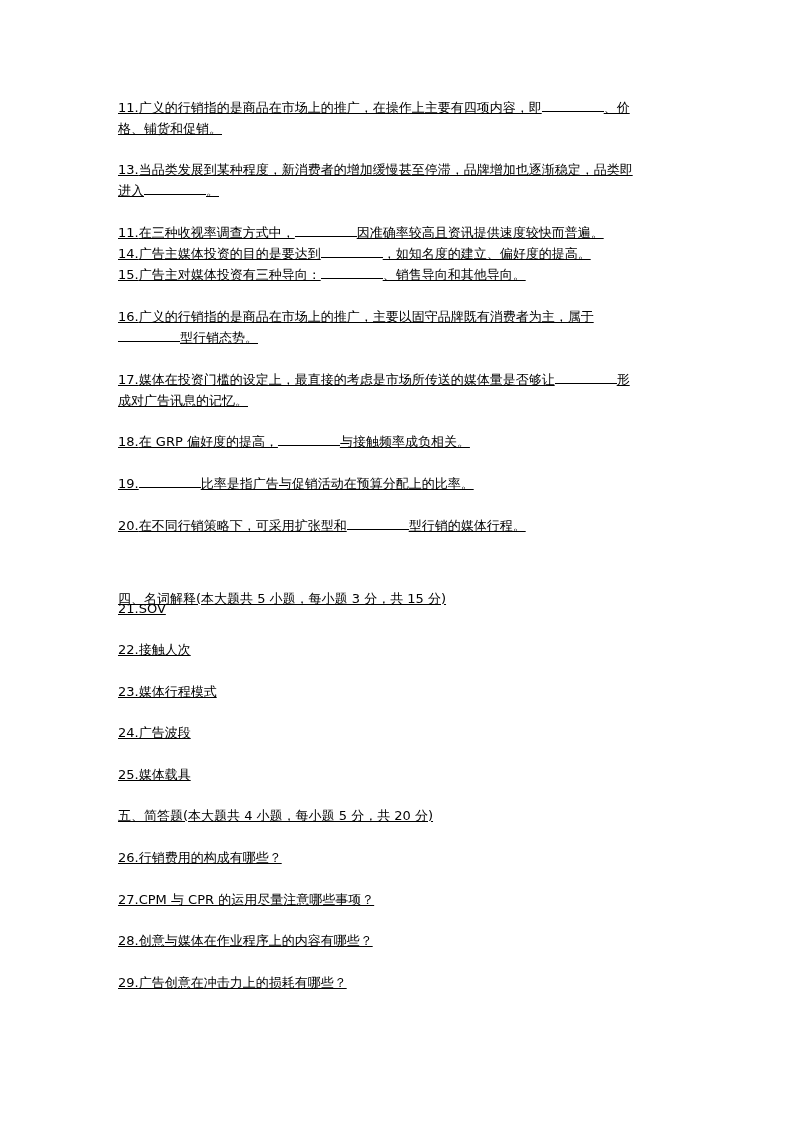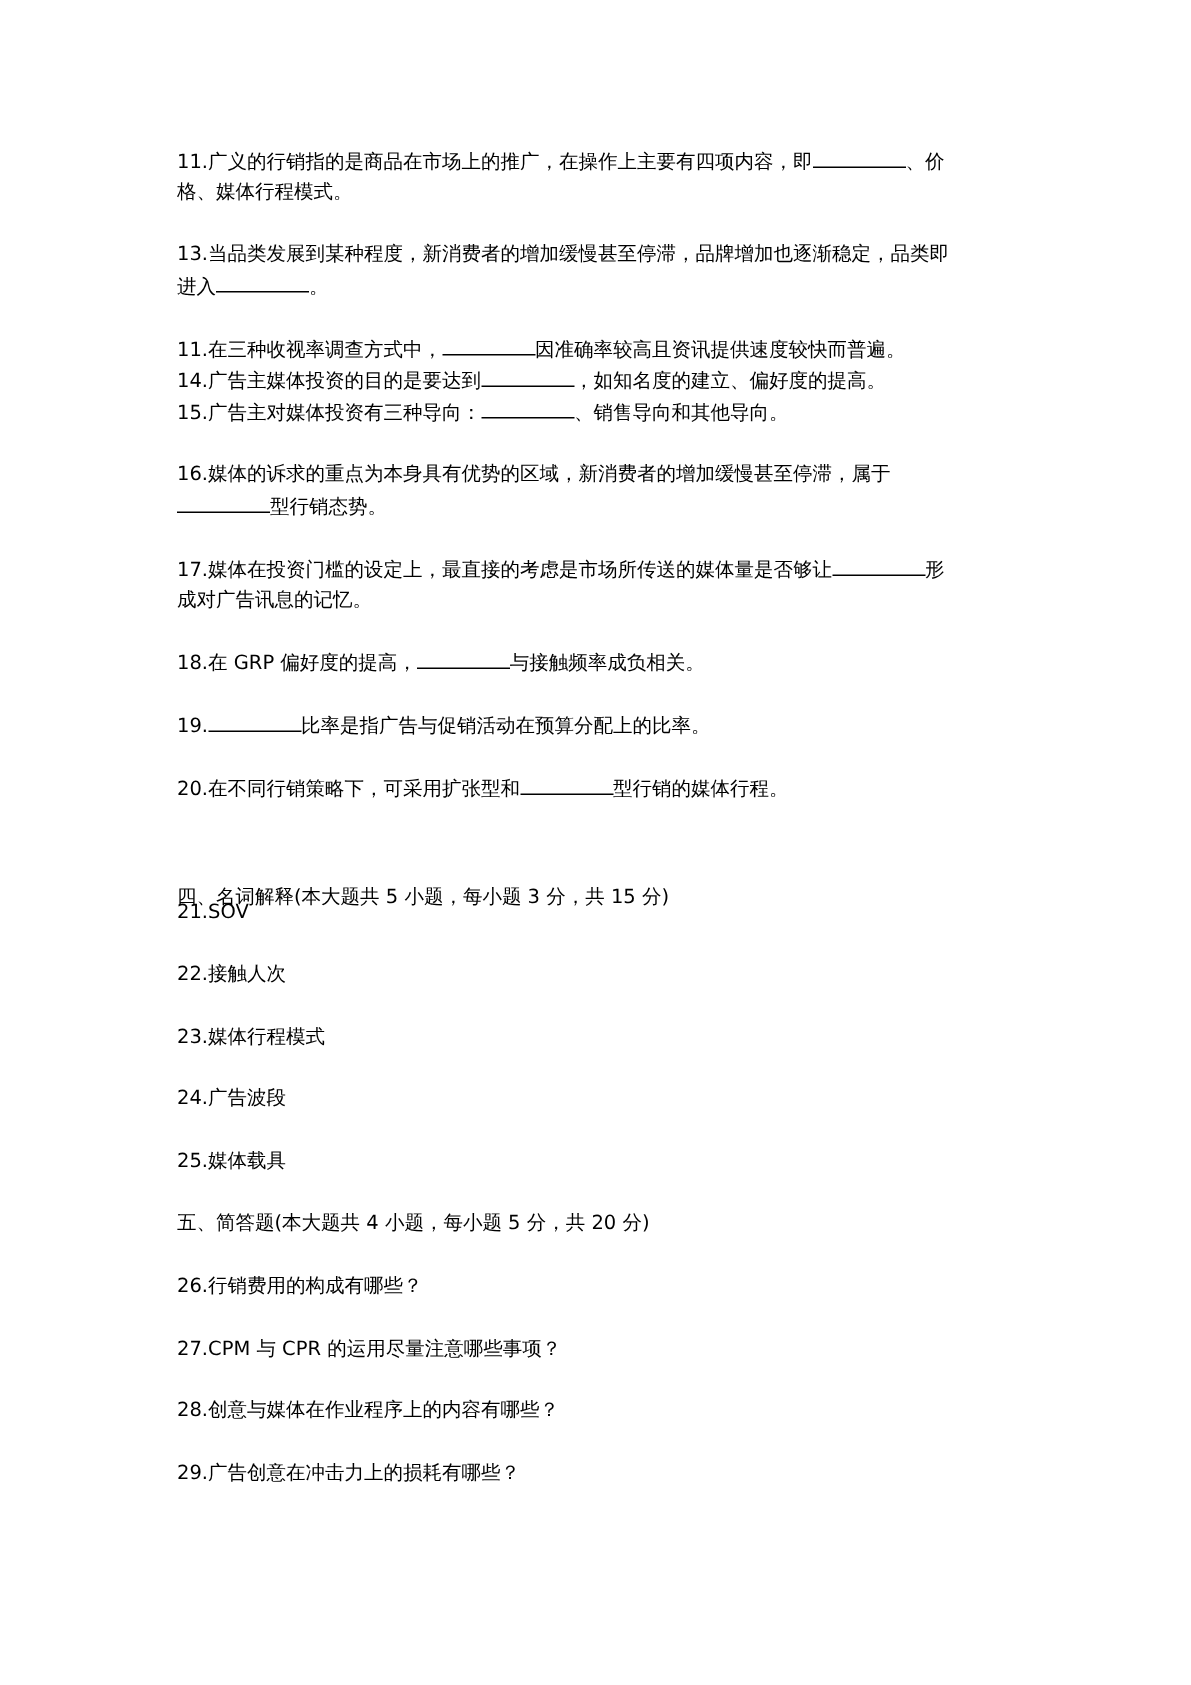--- a/index.html
+++ b/index.html
@@ -1,30 +1,30 @@
 <!DOCTYPE html>
 <html><head>
   <meta charset="utf-8">
   <style>
     html, body { margin: 0; padding: 0; background: #ffffff; }
     body { width: 794px; height: 1123px; position: relative; overflow: hidden;
       font-family: "DejaVu Sans", "Liberation Sans", sans-serif; color: #000; }
     .page { position: absolute; left: 118px; top: 0; width: 560px; }
-    .line { position: absolute; left: 0; font-size: 13px; line-height: 17px; white-space: nowrap; }
+    .line { position: absolute; left: 0; font-size: 13px; line-height: 17px; white-space: nowrap; text-decoration: underline; }
     .blank { display: inline-block; width: 62px; border-bottom: 1px solid #000; height: 12px; vertical-align: baseline; }
   </style>
 </head>
 <body>
 
 <div class="page">
 
   <div class="line" style="top:99px">
     <span>11.</span><span>广义的行销指的是商品在市场上的推广，在操作上主要有四项内容，即</span><span class="blank"></span><span>、价</span>
   </div>
-  <div class="line" style="top:120px"><span>格、媒体行程模式。</span></div>
+  <div class="line" style="top:120px"><span>格、铺货和促销。</span></div>
 
   <div class="line" style="top:161px">
     <span>13.</span><span>当品类发展到某种程度，新消费者的增加缓慢甚至停滞，品牌增加也逐渐稳定，品类即</span>
   </div>
   <div class="line" style="top:182px">
     <span>进入</span><span class="blank"></span><span>。</span>
   </div>
 
   <div class="line" style="top:224px">
     <span>11.</span><span>在三种收视率调查方式中，</span><span class="blank"></span><span>因准确率较高且资讯提供速度较快而普遍。</span>
@@ -32,21 +32,21 @@
 
   <div class="line" style="top:245px">
     <span>14.</span><span>广告主媒体投资的目的是要达到</span><span class="blank"></span><span>，如知名度的建立、偏好度的提高。</span>
   </div>
 
   <div class="line" style="top:266px">
     <span>15.</span><span>广告主对媒体投资有三种导向：</span><span class="blank"></span><span>、销售导向和其他导向。</span>
   </div>
 
   <div class="line" style="top:308px">
-    <span>16.</span><span>媒体的诉求的重点为本身具有优势的区域，新消费者的增加缓慢甚至停滞，属于</span>
+    <span>16.</span><span>广义的行销指的是商品在市场上的推广，主要以固守品牌既有消费者为主，属于</span>
   </div>
   <div class="line" style="top:329px">
     <span class="blank"></span><span>型行销态势。</span>
   </div>
 
   <div class="line" style="top:371px">
     <span>17.</span><span>媒体在投资门槛的设定上，最直接的考虑是市场所传送的媒体量是否够让</span><span class="blank"></span><span>形</span>
   </div>
   <div class="line" style="top:392px"><span>成对广告讯息的记忆。</span></div>
 

